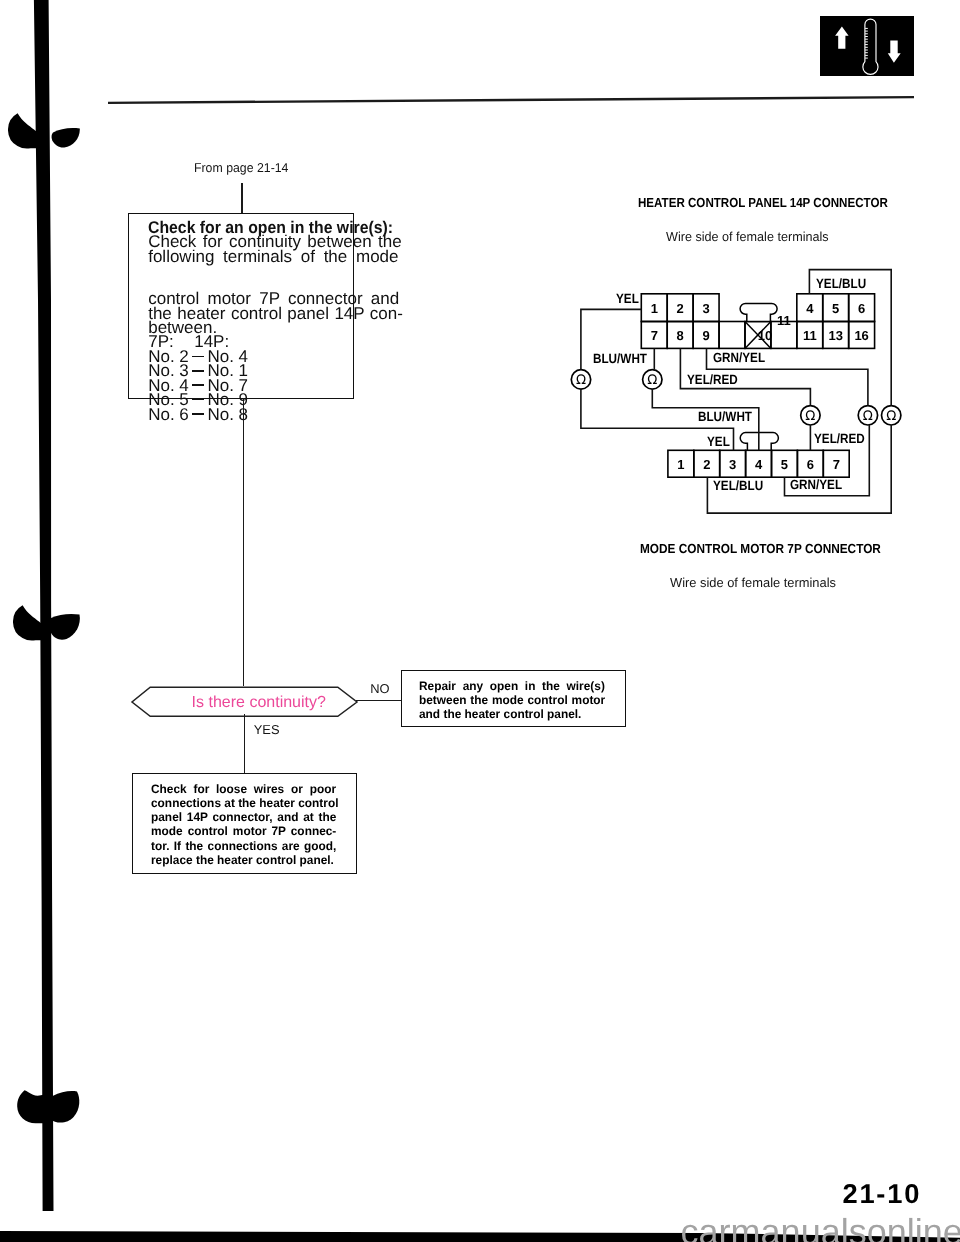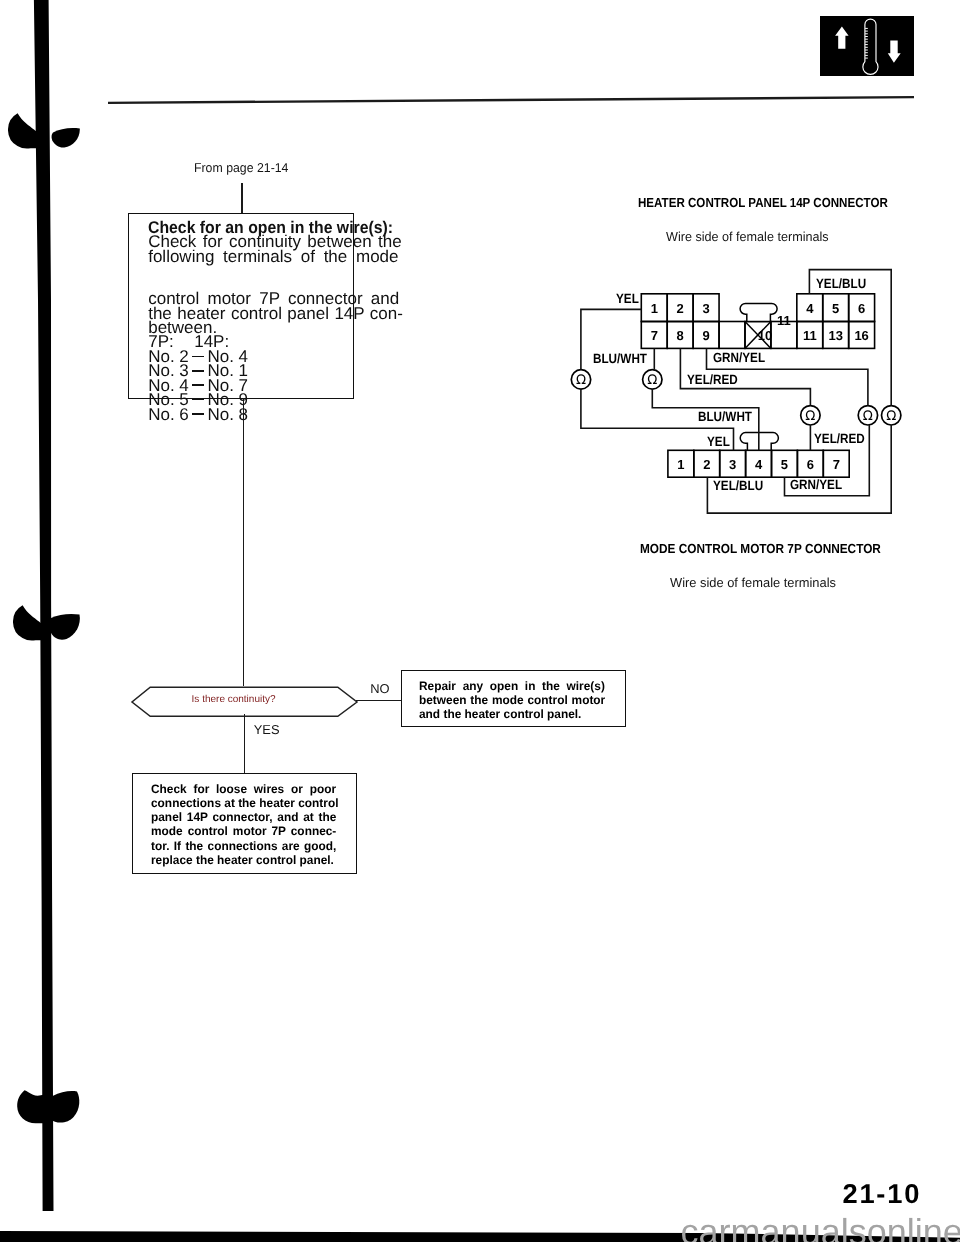--- a/index.html
+++ b/index.html
@@ -26,21 +26,21 @@
   .vline{position:absolute;width:1.6px;background:#1a1a1a;}
   .hline{position:absolute;height:1.6px;background:#1a1a1a;}
 
   .t-from{position:absolute;font-size:12.9px;color:#151515;white-space:nowrap;
           transform-origin:0 0;transform:scaleX(.955);}
   .t-bodyreg{font-size:17px;line-height:14.44px;color:#111;}
   .t-bold{font-weight:bold;display:inline-block;transform-origin:0 0;transform:scaleX(.93);}
   .ln{white-space:nowrap;}
   .dash{display:inline-block;width:12px;height:1.6px;background:#111;
         vertical-align:middle;margin:0 3.3px 2px 3.3px;}
-  .t-diamond{position:absolute;font-size:10px;color:#7f1d1d;white-space:nowrap;}
+  .t-diamond{position:absolute;font-size:16px;color:#ec4899;white-space:nowrap;}
   .t-branch{position:absolute;font-size:12.9px;color:#151515;white-space:nowrap;}
   .t-heavy{font-size:12.2px;line-height:14.13px;font-weight:bold;color:#000;
            transform-origin:0 0;transform:scaleX(.975);}
 
   
   .ctitle{position:absolute;font-weight:bold;font-size:13.1px;color:#000;white-space:nowrap;
           transform-origin:0 0;transform:scaleX(.885);}
   .csub{position:absolute;font-size:13px;color:#151515;white-space:nowrap;
         transform-origin:0 0;transform:scaleX(.97);}
   .wlabel{position:absolute;font-weight:bold;font-size:13.4px;color:#000;white-space:nowrap;

